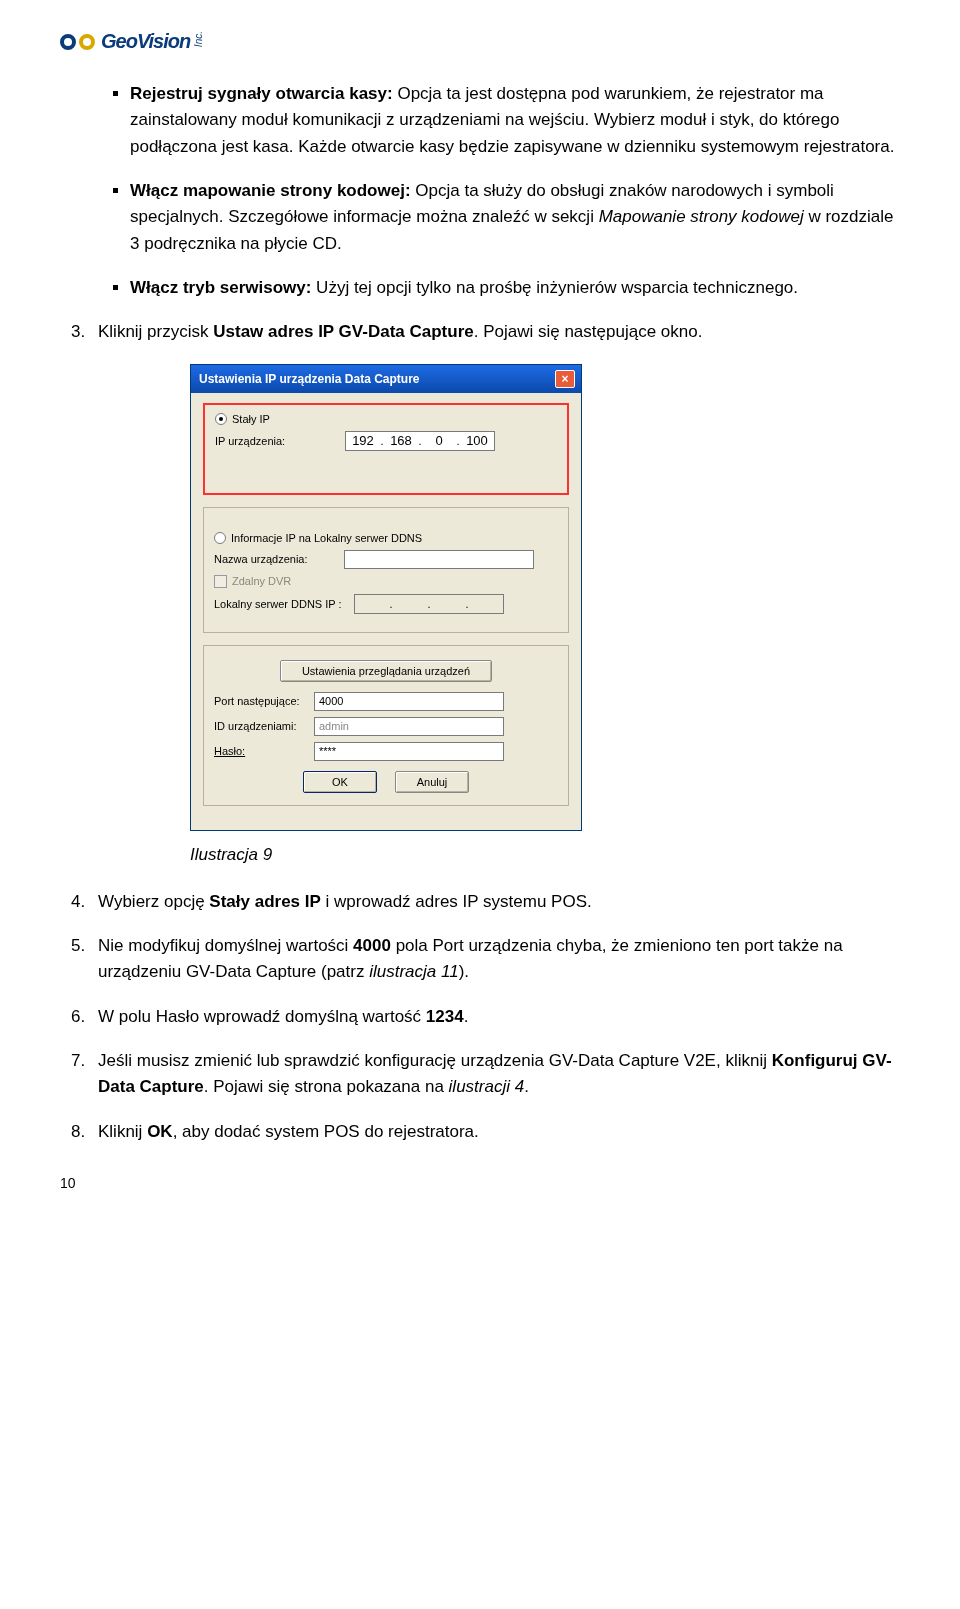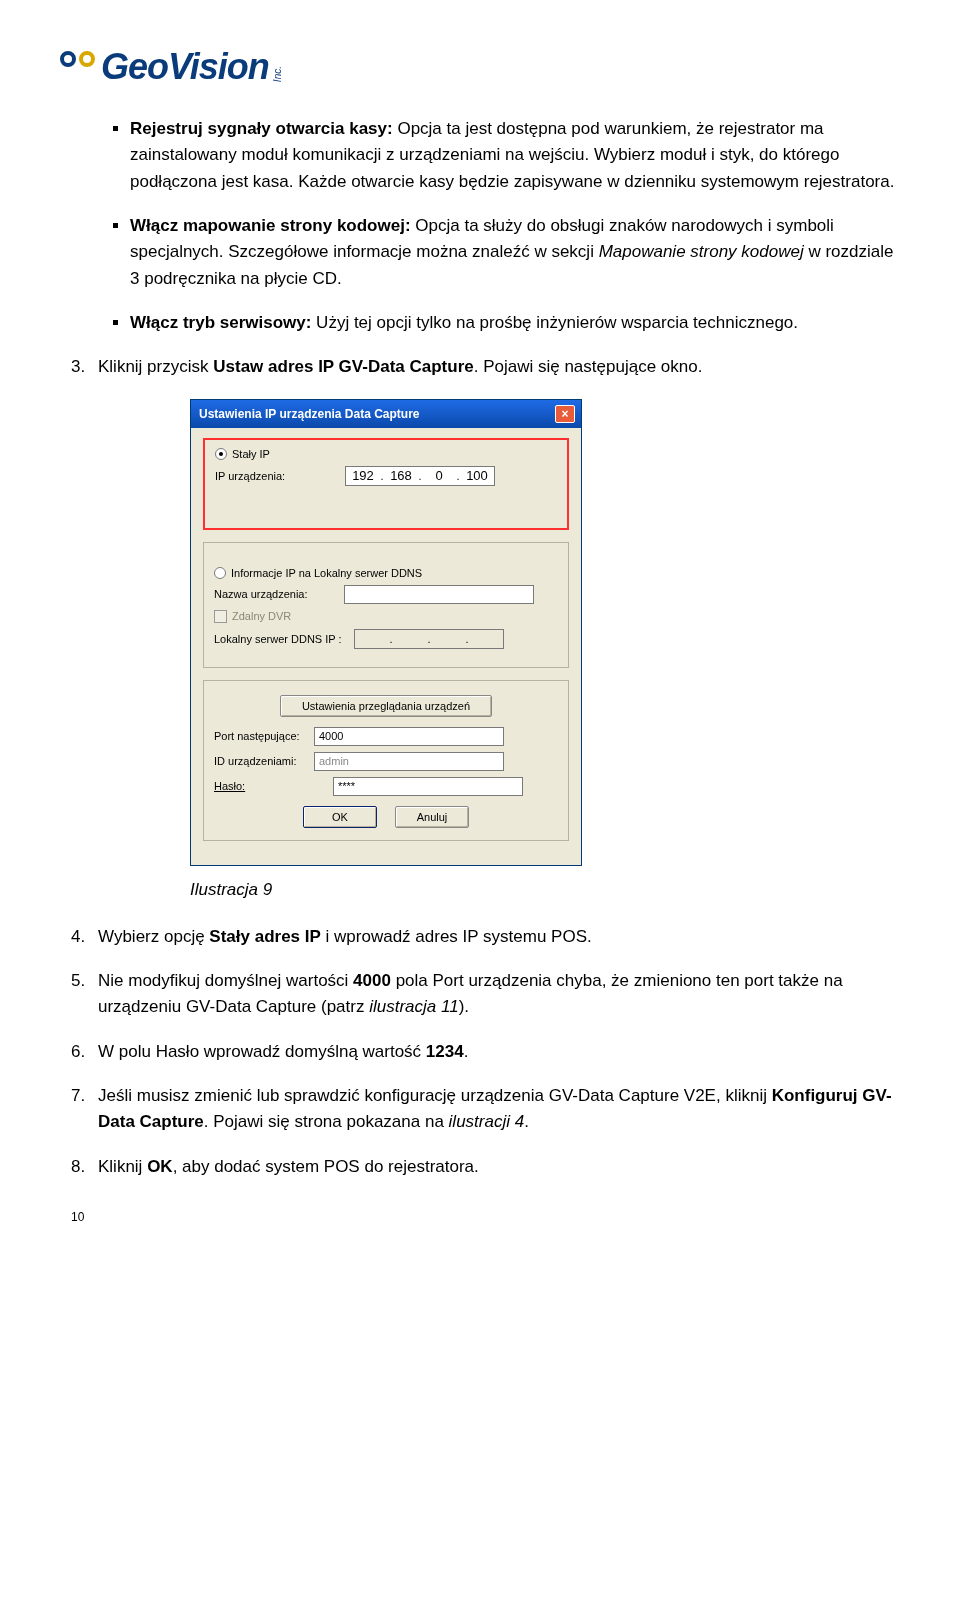--- a/index.html
+++ b/index.html
@@ -25,26 +25,25 @@
     margin-right: 6px;
   }
   .logo-mark .ring {
     width: 16px; height: 16px;
     border: 4px solid #0a3b7a;
     border-radius: 50%;
     box-sizing: border-box;
   }
   .logo-mark .ring.y { border-color: #d8a800; }
   .logo-text {
-    font-size: 36px;
+    font-size: 20px;
     font-weight: 700;
     font-style: italic;
     color: #0a3b7a;
     letter-spacing: -1px;
-    margin-top: 16px;
   }
   .logo-inc {
     font-size: 10px;
     font-style: italic;
     color: #0a3b7a;
     margin-left: 3px;
     align-self: flex-end;
     margin-bottom: 6px;
     writing-mode: vertical-rl;
     transform: rotate(180deg);
@@ -184,23 +183,22 @@
   .btnrow {
     display: flex; gap: 18px; justify-content: center;
     margin-top: 10px;
   }
   .btns {
     width: 72px;
   }
   .disabled-text { color: #8a887a; }
   .gap20 { height: 24px; }
   .pagenum {
-    font-size: 12px;
+    font-size: 14px;
     margin-top: 30px;
-    margin-left: 11px;
   }
 </style>
 </head>
 <body>
 
 <div class="page">
 
   <div class="logo-row">
     <div class="logo-mark">
       <div class="ring"></div>
@@ -288,21 +286,21 @@
         <div class="btn btnwide">Ustawienia przeglądania urządzeń</div>
         <div class="row2">
           <span class="lbl" style="width:100px;">Port następujące:</span>
           <span class="txtfield" style="width:180px;">4000</span>
         </div>
         <div class="row2">
           <span class="lbl" style="width:100px;">ID urządzeniami:</span>
           <span class="txtfield gray" style="width:180px;">admin</span>
         </div>
         <div class="row2">
-          <span class="lbl" style="width:119px;text-decoration:underline;">Hasło:</span>
+          <span class="lbl" style="width:100px;text-decoration:underline;">Hasło:</span>
           <span class="txtfield" style="width:180px;">****</span>
         </div>
         <div class="btnrow">
           <span class="btn btns" style="border:1px solid #0a246a;">OK</span>
           <span class="btn btns">Anuluj</span>
         </div>
       </div>
 
     </div>
   </div>

